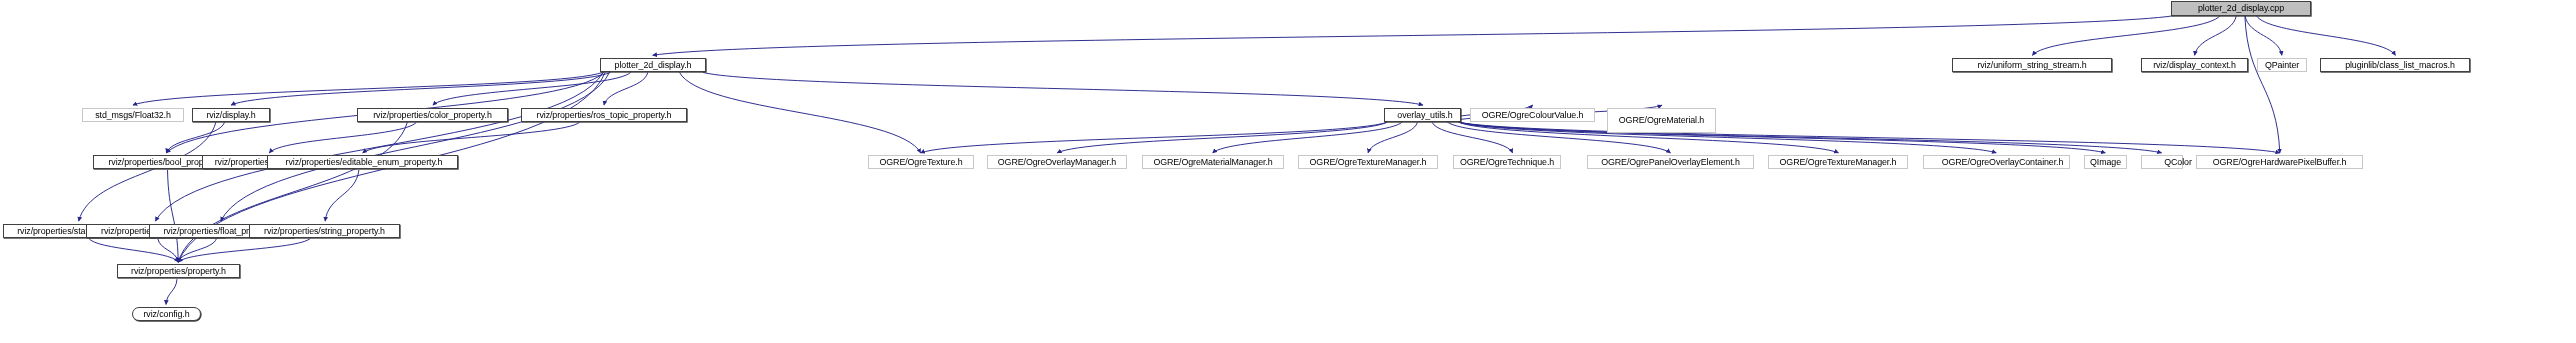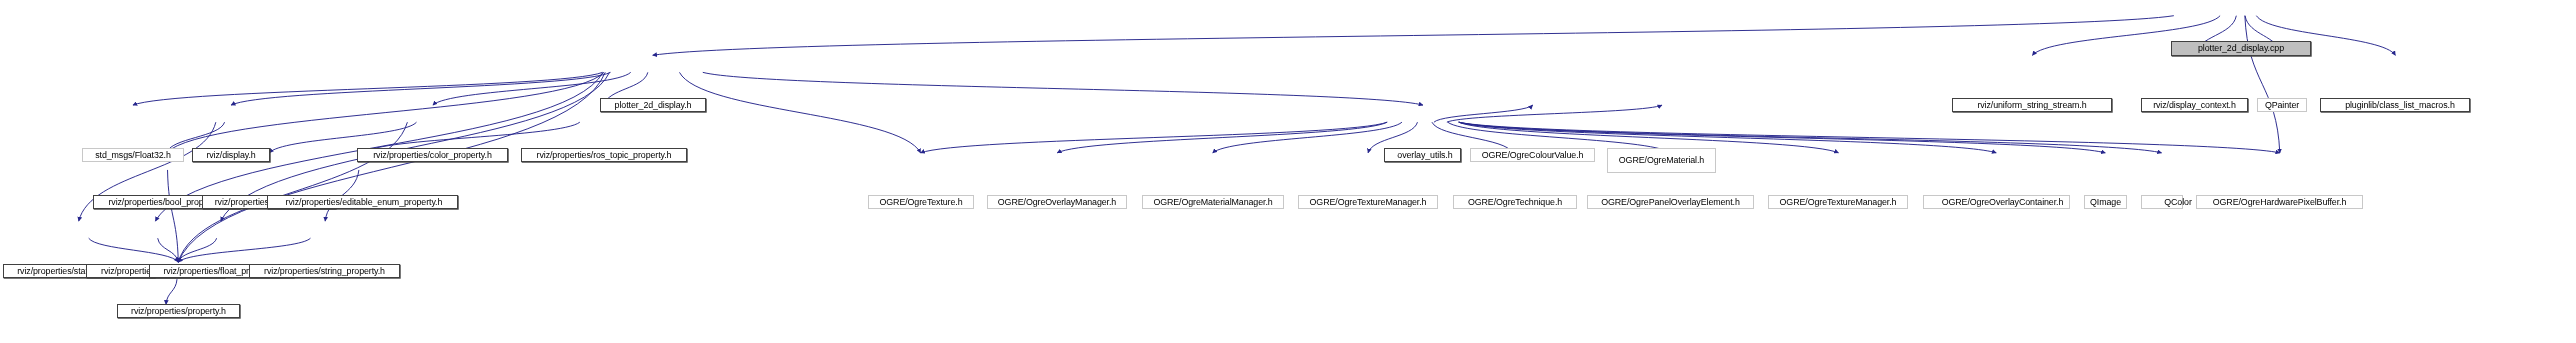--- a/index.html
+++ b/index.html
@@ -32,21 +32,20 @@
     align-items: center;
     justify-content: center;
     white-space: nowrap;
     font-size: 8.9px;
     line-height: 1;
     color: #000000;
     background: #ffffff;
     border: 0.7px solid #808080;
     padding: 0 4.1px;
     letter-spacing: -0.1px;
-    margin-top: 40px;
   }
   .node.solid {
     border: 0.7px solid #404040;
     box-shadow: 0.7px 0.7px 0 0 #404040;
   }
   .node.root {
     background: #bfbfbf;
     border: 0.7px solid #404040;
     box-shadow: 0.7px 0.7px 0 0 #404040;
   }
@@ -166,21 +165,21 @@
       </div>
       <div class="node faint" style="left: 987px; top: 155px; width: 140px; height: 14.3px;">
         <span class="node-label">OGRE/OgreOverlayManager.h</span>
       </div>
       <div class="node faint" style="left: 1142px; top: 155px; width: 142px; height: 14.3px;">
         <span class="node-label">OGRE/OgreMaterialManager.h</span>
       </div>
       <div class="node faint" style="left: 1298px; top: 155px; width: 140px; height: 14.3px;">
         <span class="node-label">OGRE/OgreTextureManager.h</span>
       </div>
-      <div class="node faint" style="left: 1453px; top: 155px; width: 124px; height: 14.3px;">
+      <div class="node faint" style="left: 1453px; top: 155px; width: 108px; height: 14.3px;">
         <span class="node-label">OGRE/OgreTechnique.h</span>
       </div>
       <div class="node faint" style="left: 1587px; top: 155px; width: 167px; height: 14.3px;">
         <span class="node-label">OGRE/OgrePanelOverlayElement.h</span>
       </div>
       <div class="node faint" style="left: 1768px; top: 155px; width: 140px; height: 14.3px;">
         <span class="node-label">OGRE/OgreTextureManager.h</span>
       </div>
       <div class="node faint" style="left: 1923px; top: 155px; width: 147px; height: 14.3px; padding-left: 16px;">
         <span class="node-label">OGRE/OgreOverlayContainer.h</span>

